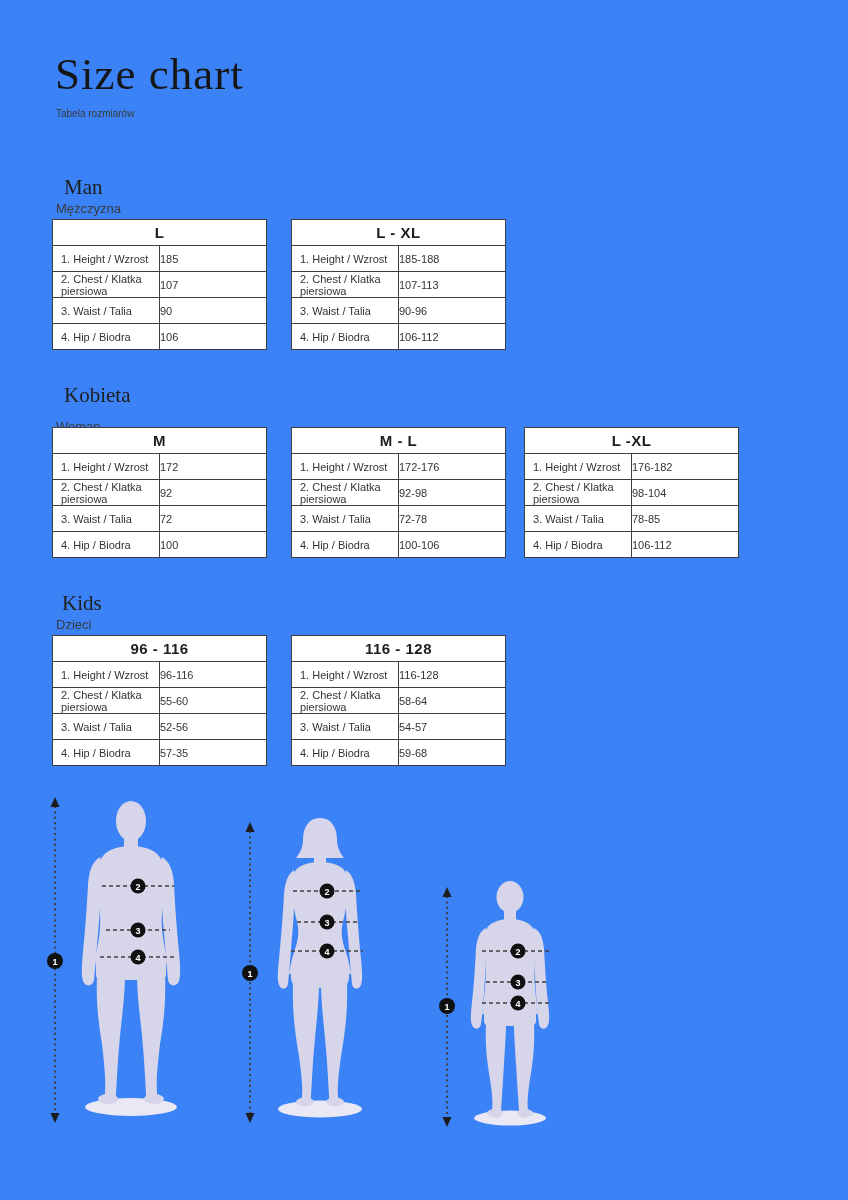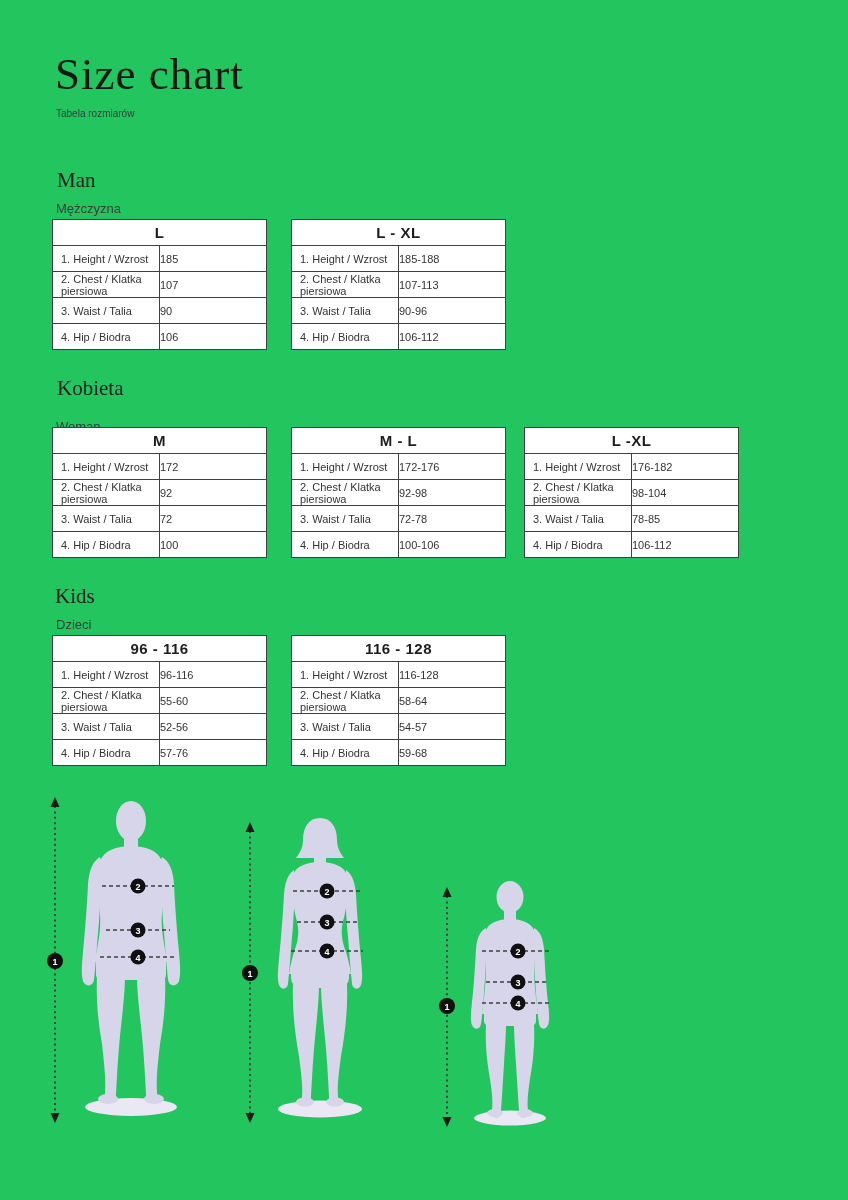--- a/index.html
+++ b/index.html
@@ -1,32 +1,32 @@
 <!DOCTYPE html>
 <html style="--silhouette: #d7d5e9; --silhouette-shadow: #eae8f4; --marker-bg: #101010; --marker-text: #ffffff; --table-border: #3f3f3f; --text: #2f2f2f;"><head>
 <meta charset="utf-8">
 <style>
   html,body { margin:0; padding:0; background:#ffffff; }
   .page {
-    position:relative; width:848px; height:1200px; background:#22c55e;
+    position:relative; width:848px; height:1200px; background:#3b82f6;
     font-family:"Liberation Sans", sans-serif; color:#2f2f2f; overflow:hidden;
   }
   .abs { position:absolute; }
 
   
   .page-title {
     font-family:"Liberation Serif", serif; font-weight:normal;
     font-size:45px; letter-spacing:1px; color:#161616; margin:0; line-height:1;
   }
   .page-subtitle { font-size:10px; color:#3a3a3a; }
 
   
   .section-heading {
     font-family:"Liberation Serif", serif; font-weight:normal;
-    font-size:21px; color:#1e1e1e; margin:1px; line-height:1;
+    font-size:21px; color:#1e1e1e; margin:8px; line-height:1;
   }
   .section-sub { font-size:13px; color:#3a3a3a; margin-top:7px; }
 
   
   .tables-row { position:absolute; }
   table.size-table {
     position:absolute; top:0; width:215px; border-collapse:collapse;
     background:#fff; table-layout:fixed;
   }
   table.size-table th, table.size-table td { border:1px solid #3f3f3f; }
@@ -213,21 +213,21 @@
         <tr>
             <td class="lbl">2. Chest / Klatka piersiowa</td>
             <td class="val">55-60</td>
           </tr>
         <tr>
             <td class="lbl">3. Waist / Talia</td>
             <td class="val">52-56</td>
           </tr>
         <tr>
             <td class="lbl">4. Hip / Biodra</td>
-            <td class="val">57-76</td>
+            <td class="val">57-35</td>
           </tr>
       </tbody>
     </table>
     <table class="size-table" style="left:239px;padding-left:37px;">
       <thead>
           <tr>
             <th colspan="2">116 - 128</th>
           </tr>
         </thead>
       <tbody>

